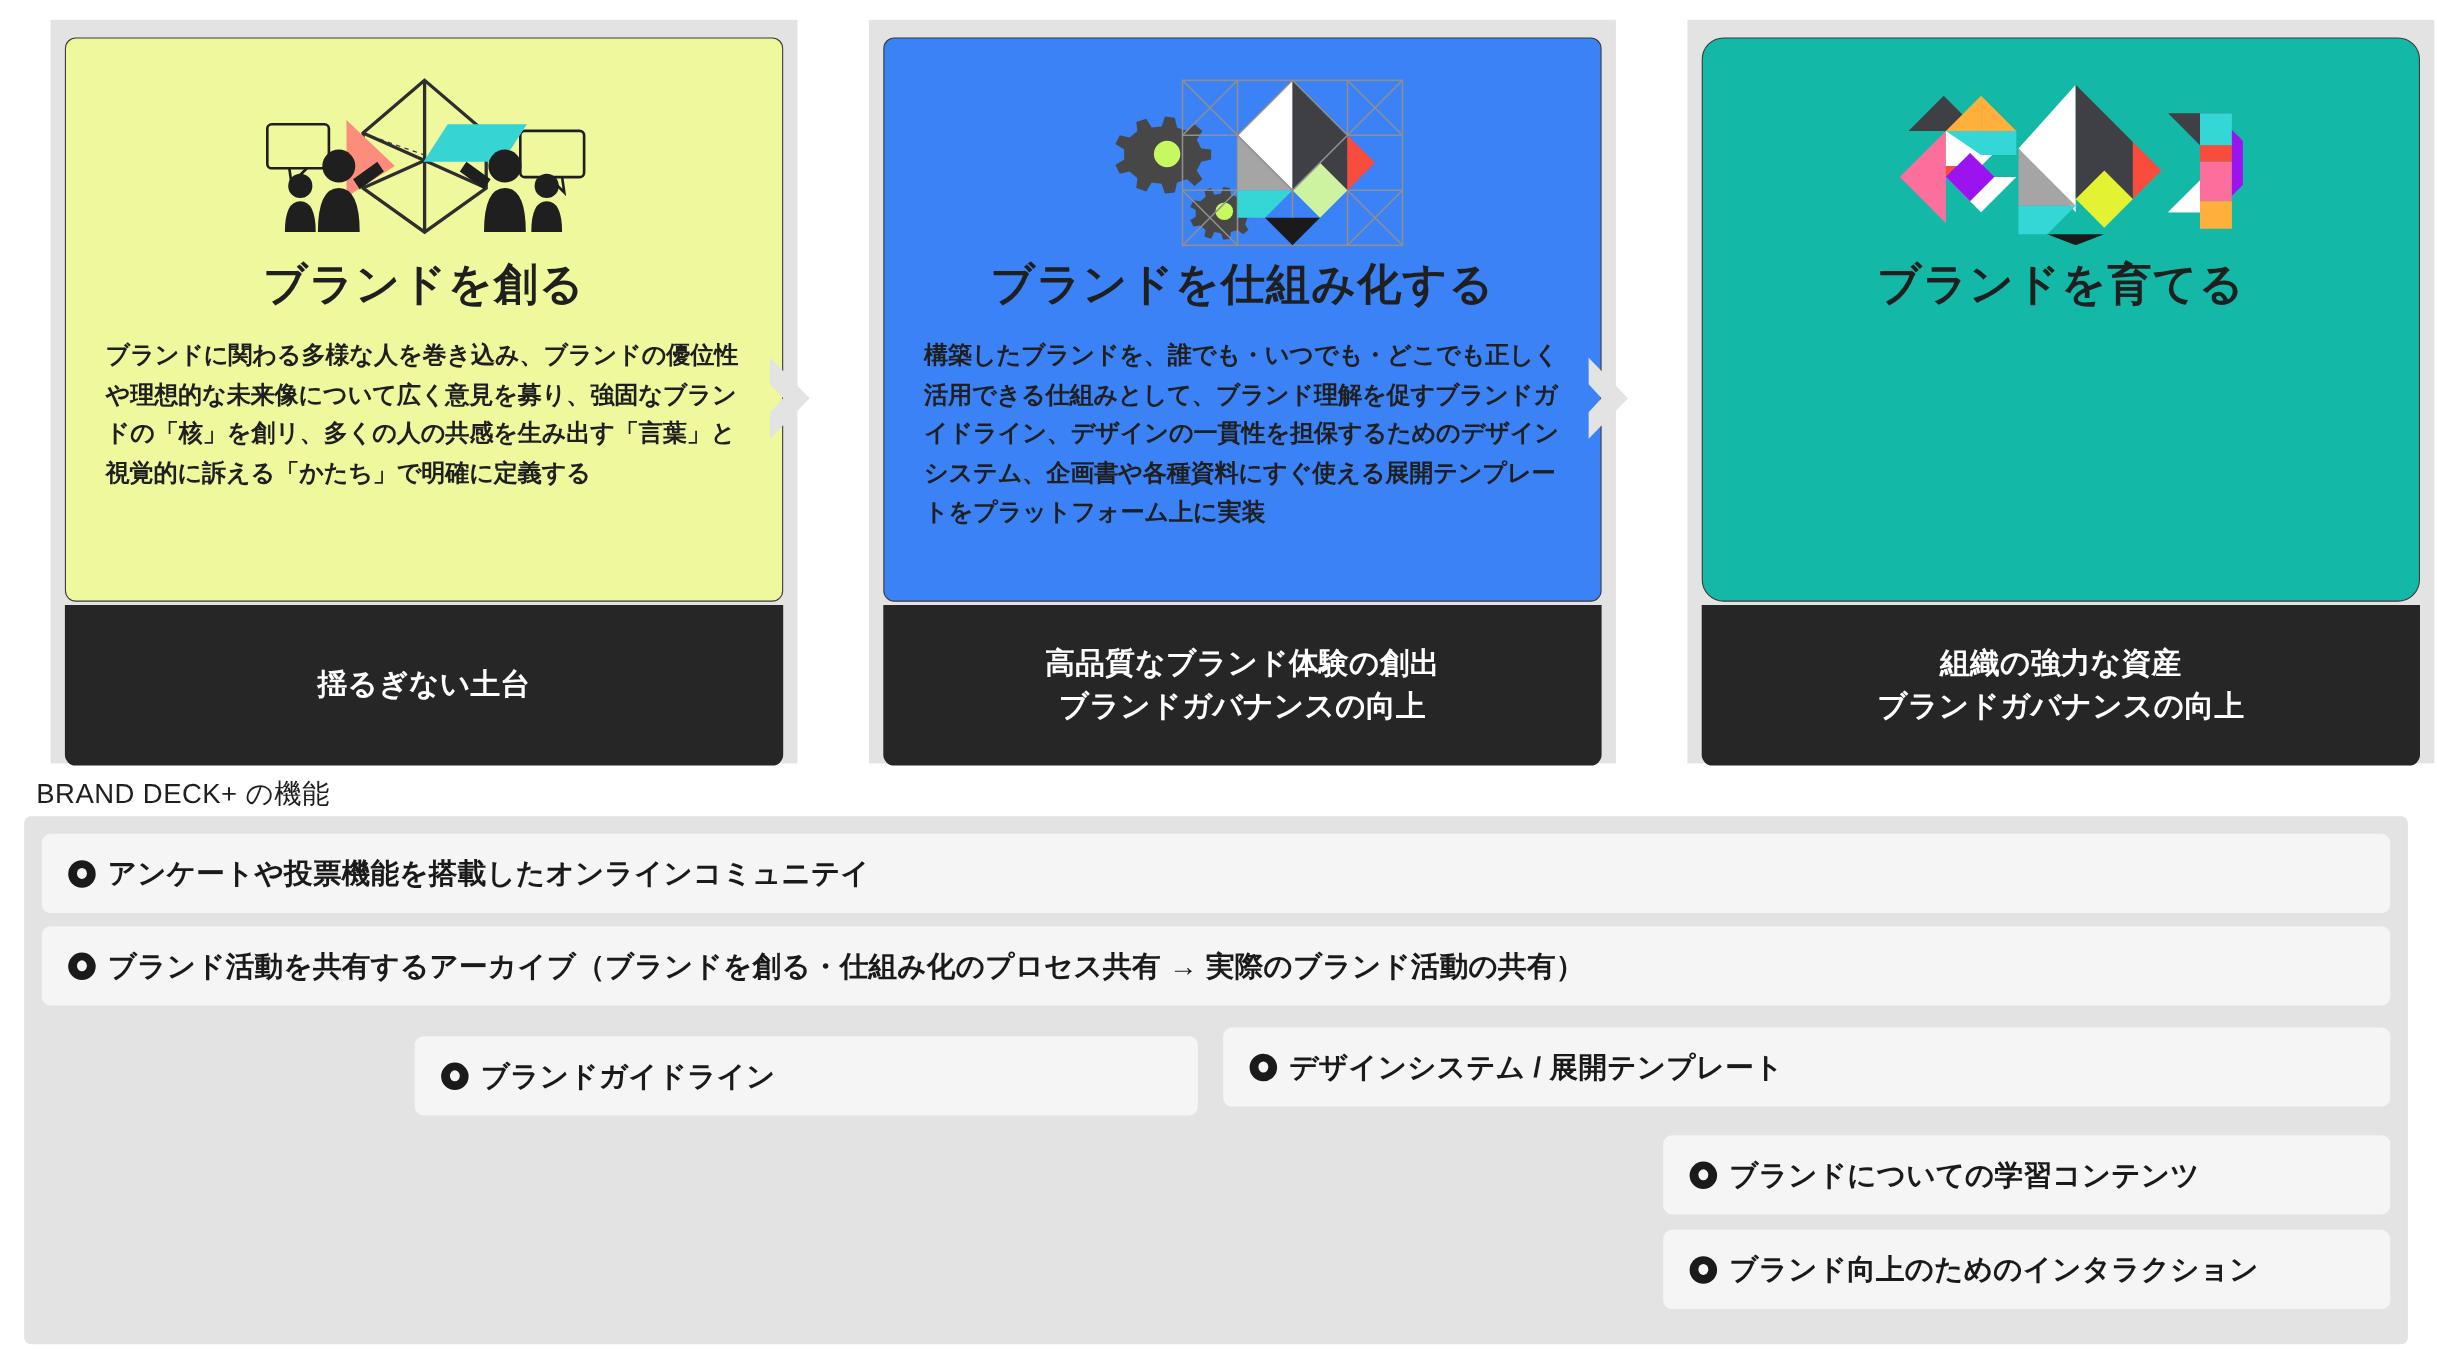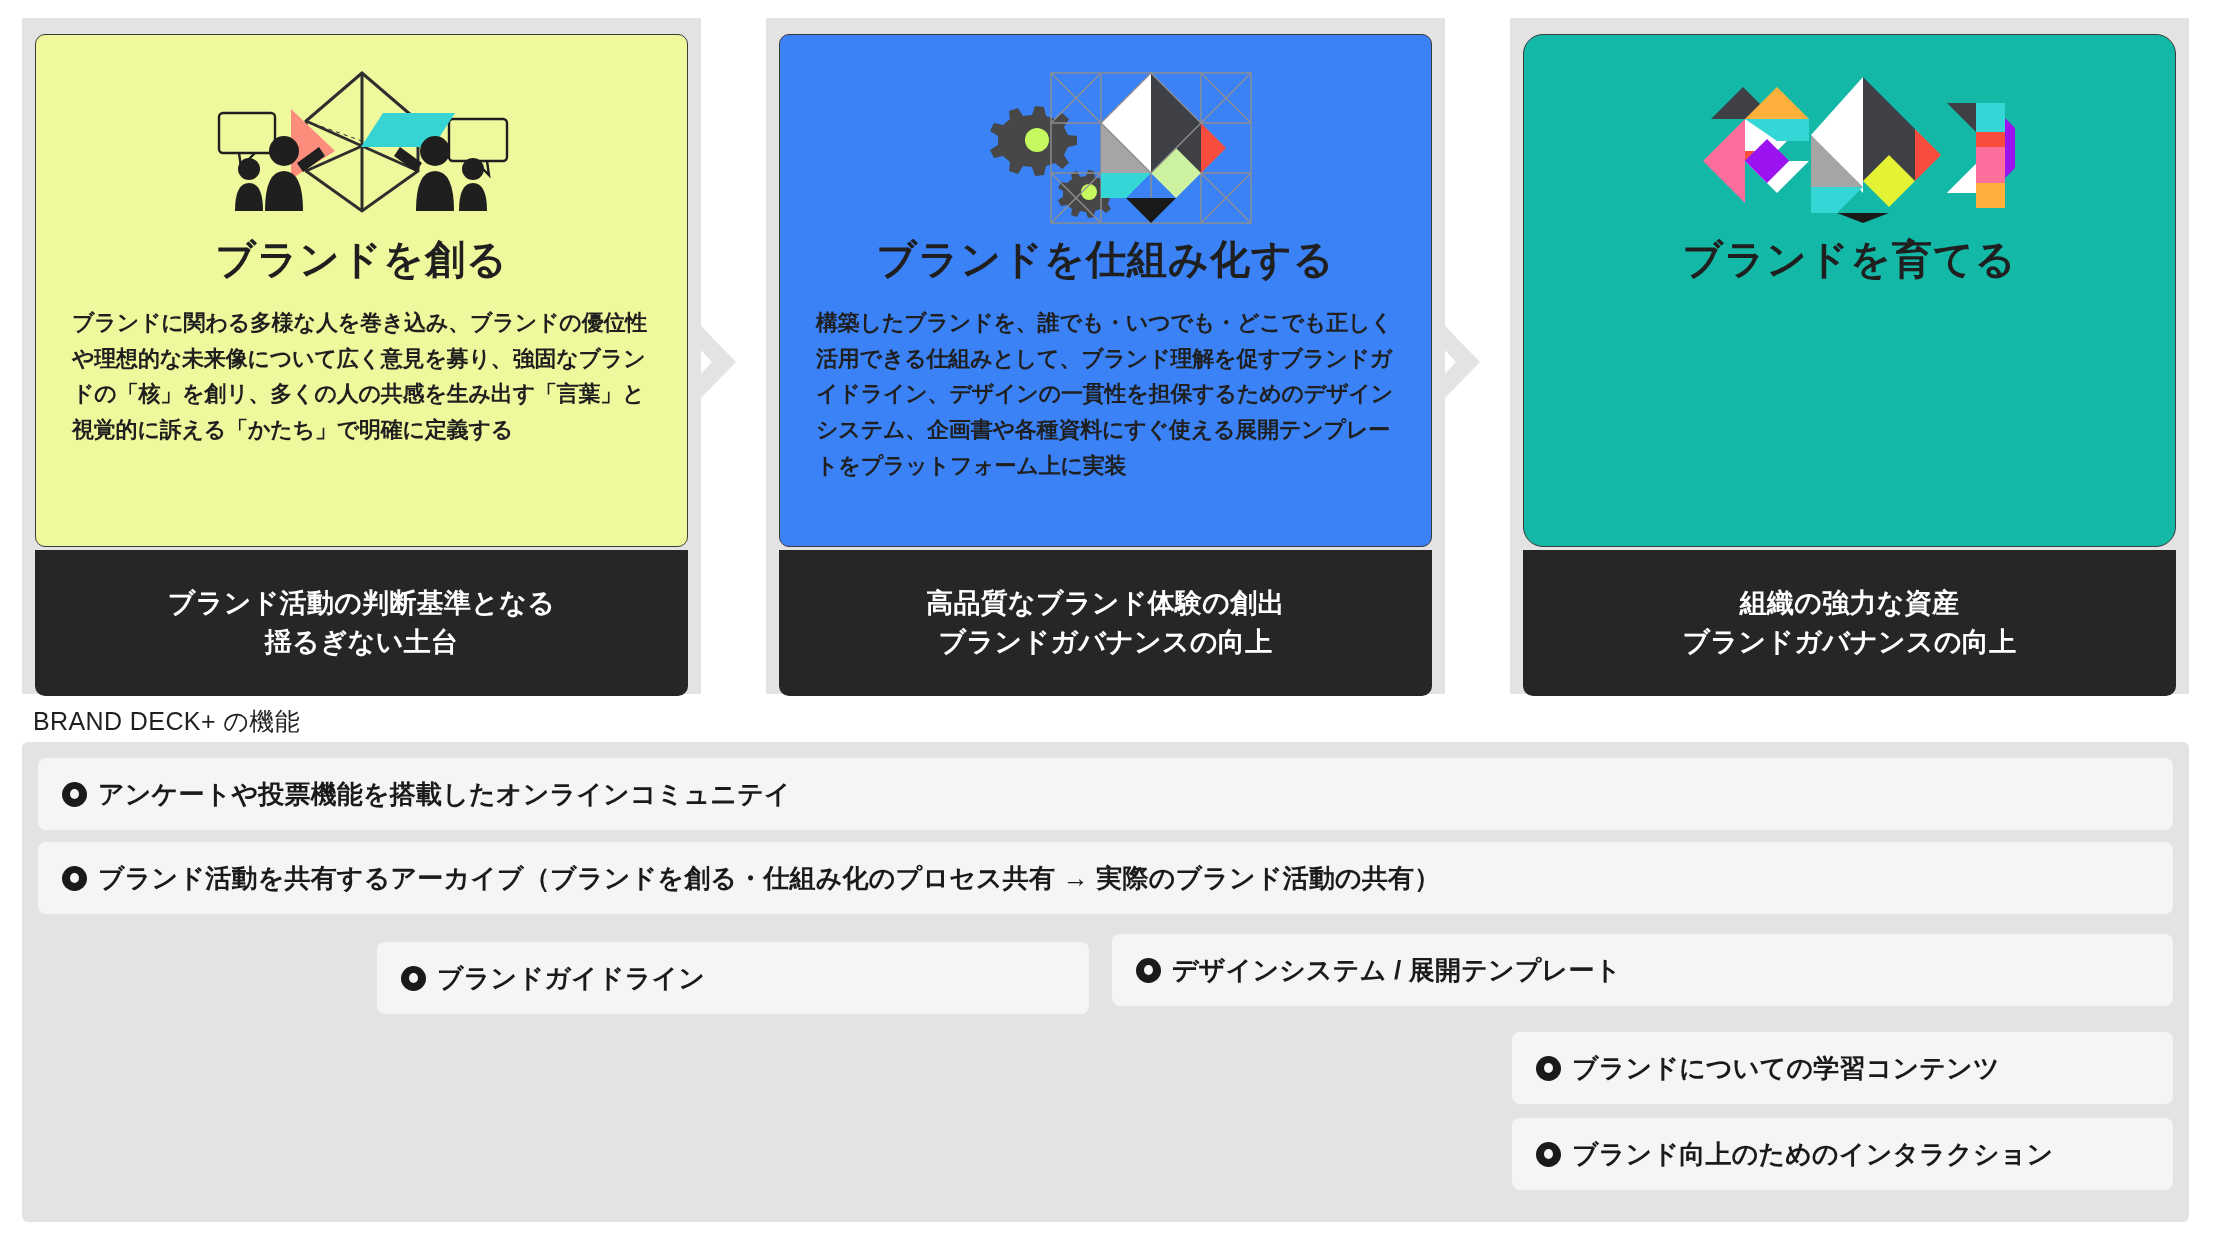--- a/index.html
+++ b/index.html
@@ -19,20 +19,21 @@
     left: 0; top: 0;
     width: 2215px; height: 700px;
   }
 
   .card-frame {
     position: absolute;
     top: 18px;
     height: 676px;
     background: #e3e3e3;
     padding: 16px 13px 14px 13px;
+    margin-left: 24px;
   }
   .card-frame.c1 { left: 22px;   width: 679px; }
   .card-frame.c2 { left: 766px;  width: 679px; }
   .card-frame.c3 { left: 1510px; width: 679px; }
 
   .card-body {
     position: relative;
     width: 100%;
     height: 513px;
     border: 1.5px solid #3b3b3b;
@@ -206,21 +207,20 @@
               <path d="M235 112 l-22 -16 l-6 9 l22 16 z"></path>
               <circle cx="286" cy="118" r="11"></circle>
               <path d="M272 160 q0 -28 14 -28 q14 0 14 28 z"></path>
             </g>
           </svg>
         </div>
         <div class="card-title">ブランドを創る</div>
         <div class="card-desc">ブランドに関わる多様な人を巻き込み、ブランドの優位性や理想的な未来像について広く意見を募り、強固なブランドの「核」を創リ、多くの人の共感を生み出す「言葉」と視覚的に訴える「かたち」で明確に定義する</div>
       </div>
       <div class="card-footer">
-        <span>ブランド活動の判断基準となる</span>
         <span>揺るぎない土台</span>
       </div>
     </div>
 
     <div class="chevron a1">
       <svg width="36" height="74" viewBox="0 0 36 74">
         <polygon points="0,0 36,37 0,74 0,50 12,37 0,24" fill="#e3e3e3"></polygon>
       </svg>
     </div>
 

